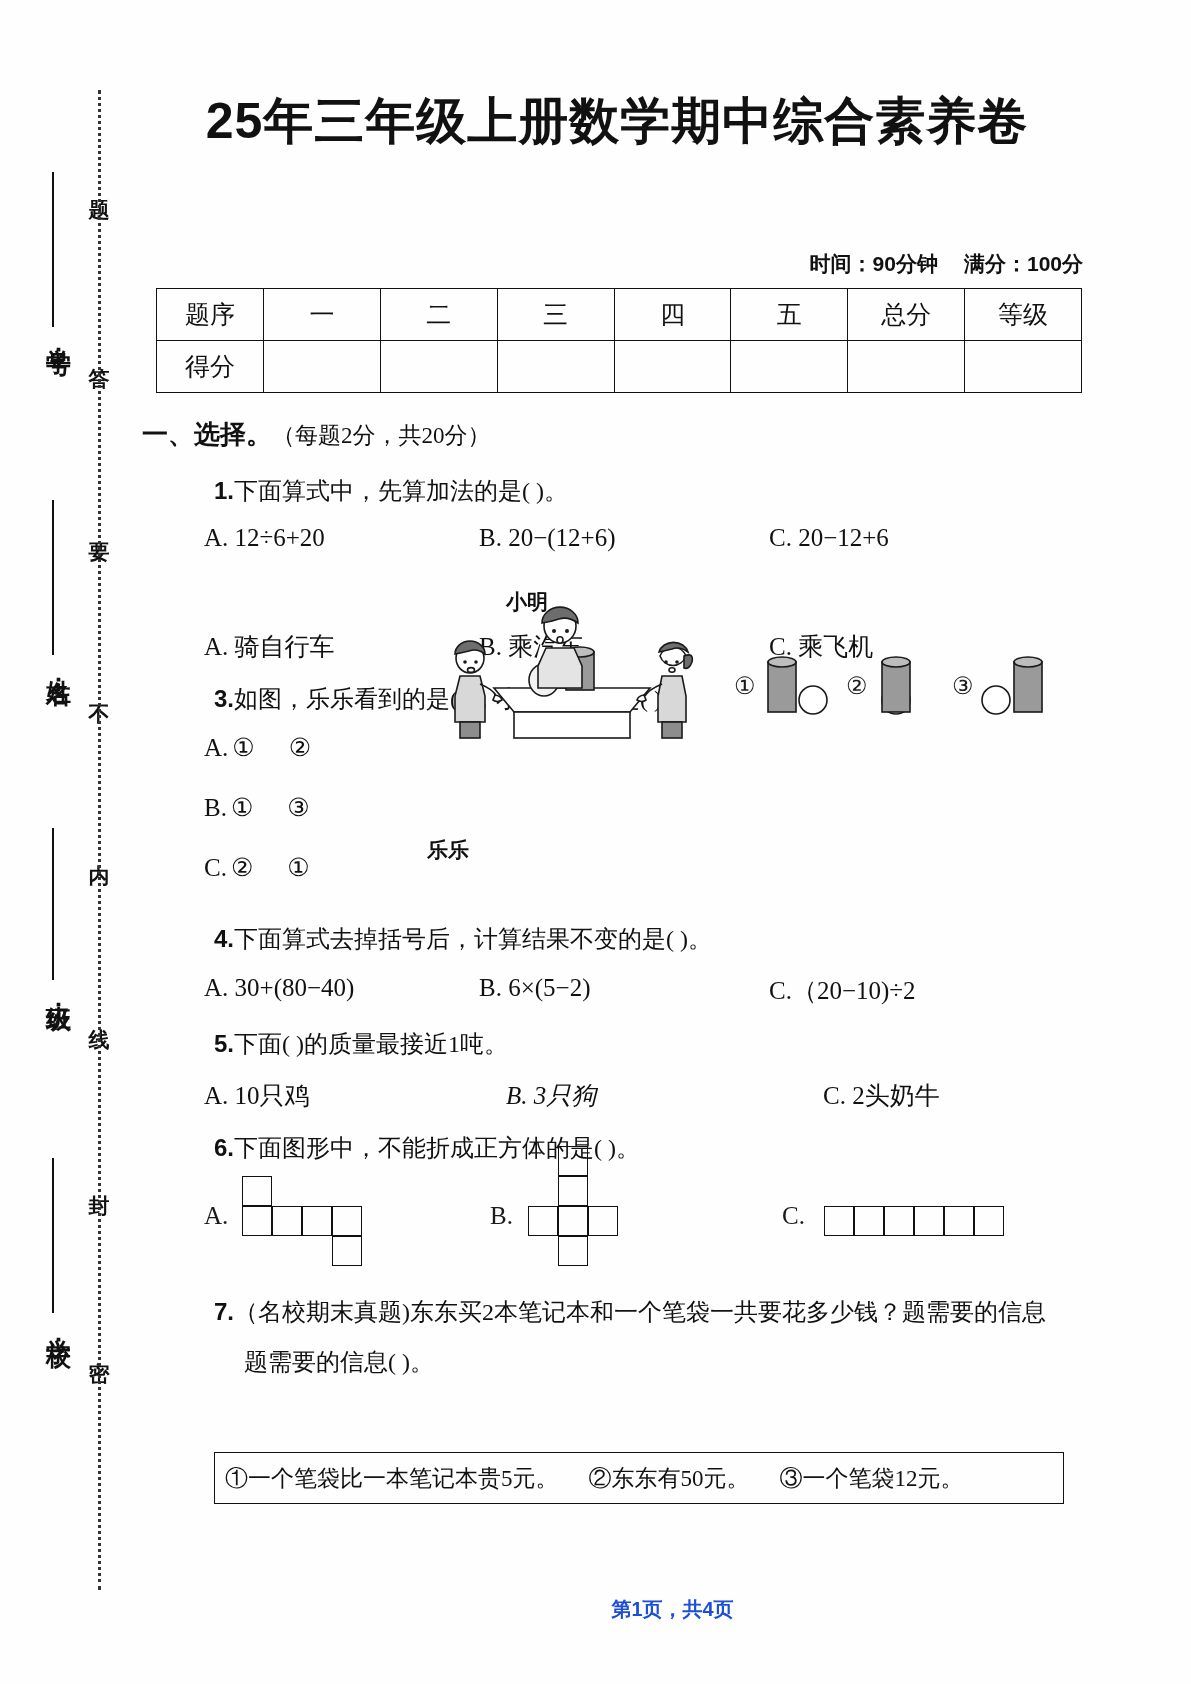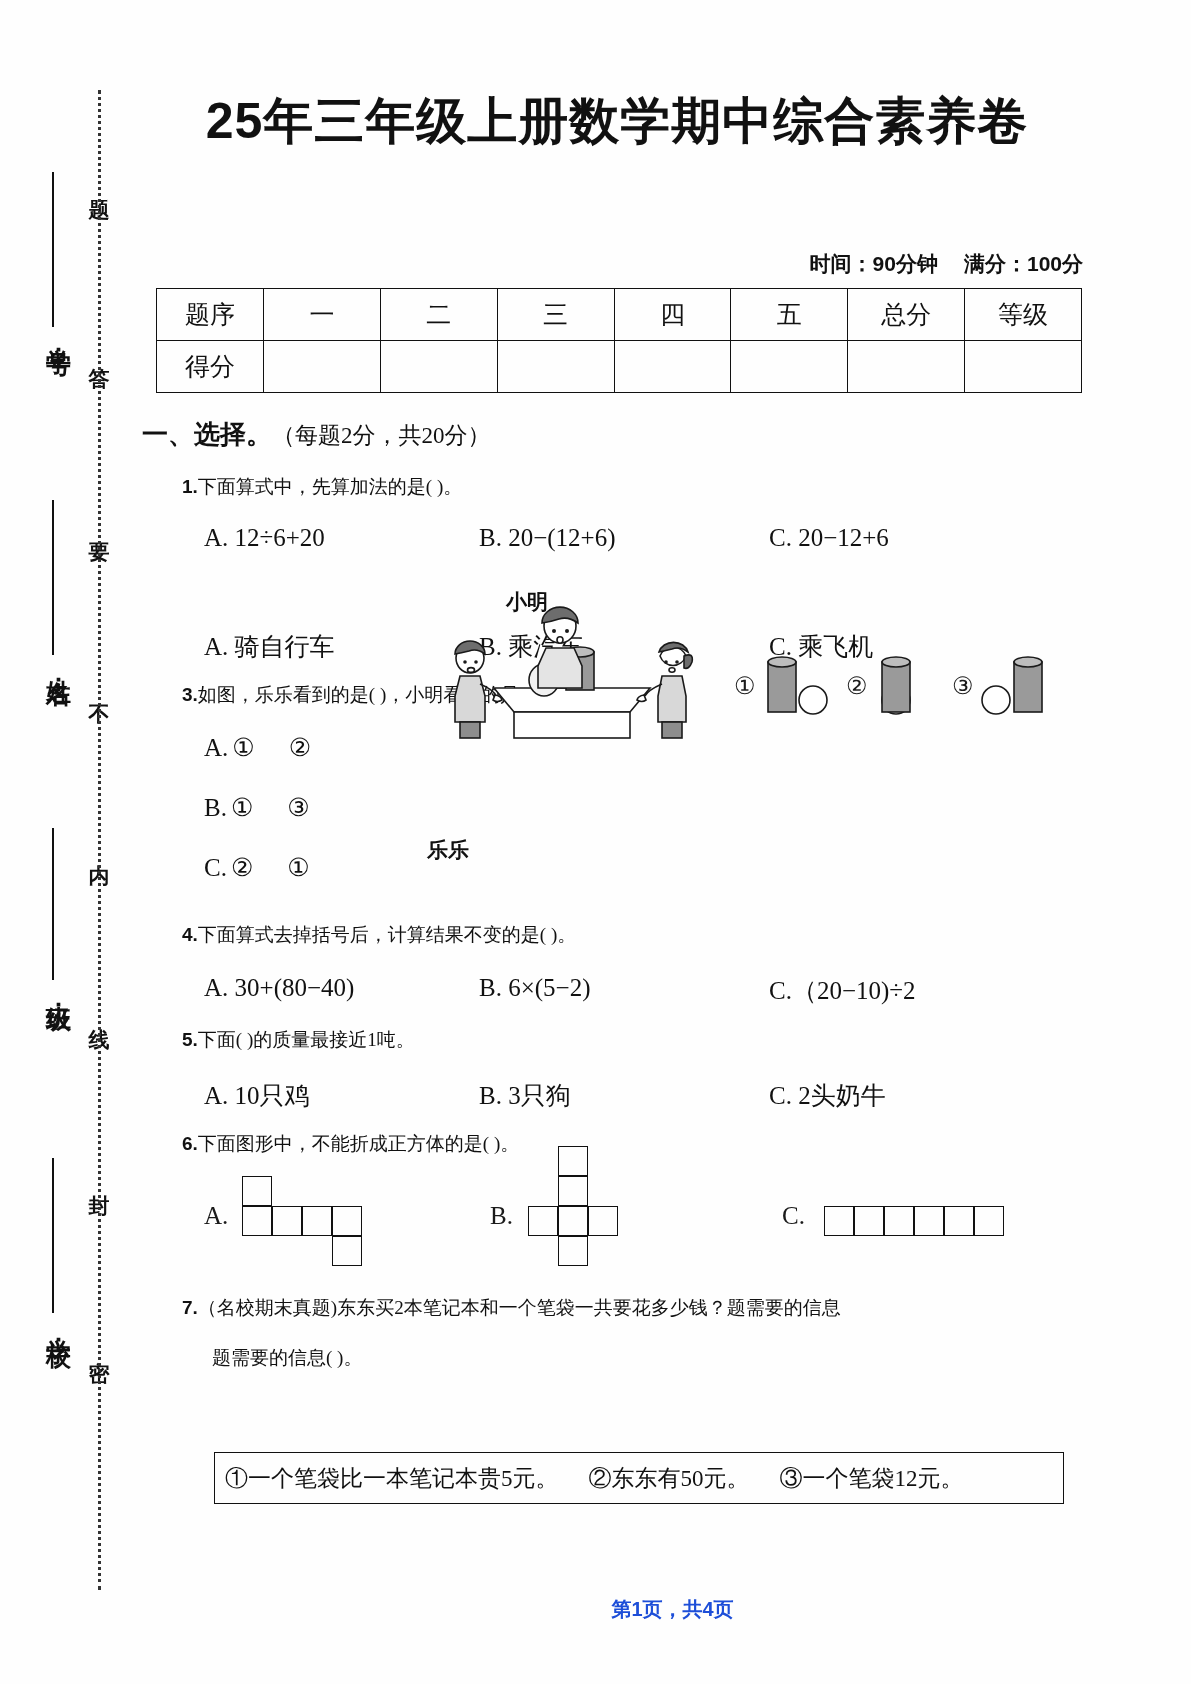--- a/index.html
+++ b/index.html
@@ -151,24 +151,25 @@
     white-space: nowrap;
   }
   .sec-head .pts {
     font-family: "Liberation Serif", "DejaVu Serif", serif;
     font-weight: normal;
     font-size: 23px;
   }
 
   .q {
     position: absolute;
-    font-size: 19px;
+    font-size: 24px;
     line-height: 1.42;
     color: #111;
     white-space: nowrap;
+    margin-left: 32px;
   }
   .q .num {
     font-family: "Liberation Sans", "DejaVu Sans", sans-serif;
     font-weight: bold;
   }
 
   .opts {
     position: absolute;
     display: flex;
     font-size: 25px;
@@ -458,23 +459,23 @@
     </div>
     <div class="opts" style="left:62px; top:974px;">
       <span style="width:275px;">A. 30+(80−40)</span>
       <span style="width:290px;">B. 6×(5−2)</span>
       <span>C.（20−10)÷2</span>
     </div>
 
     <div class="q" style="left:40px; top:1027px;">
       <span class="num">5.</span><span>下面(        )的质量最接近1吨。</span>
     </div>
-    <div class="opts" style="left:62px; top:1079px;">
+    <div class="opts" style="left:62px; top:1079px;gap:27px;">
       <span style="width:275px;">A. 10只鸡</span>
-      <span style="width:290px;">B. 3只狗</span>
+      <span style="width:290px;font-style:italic;">B. 3只狗</span>
       <span>C. 2头奶牛</span>
     </div>
 
     <div class="q" style="left:40px; top:1131px;">
       <span class="num">6.</span><span>下面图形中，不能折成正方体的是(        )。</span>
     </div>
 
     <div class="net-wrap" style="left:62px; top:1176px; width:230px; height:100px;">
       <span class="net-letter">A.</span>
       <div class="cell" style="left:38px; top:0px;"></div>

